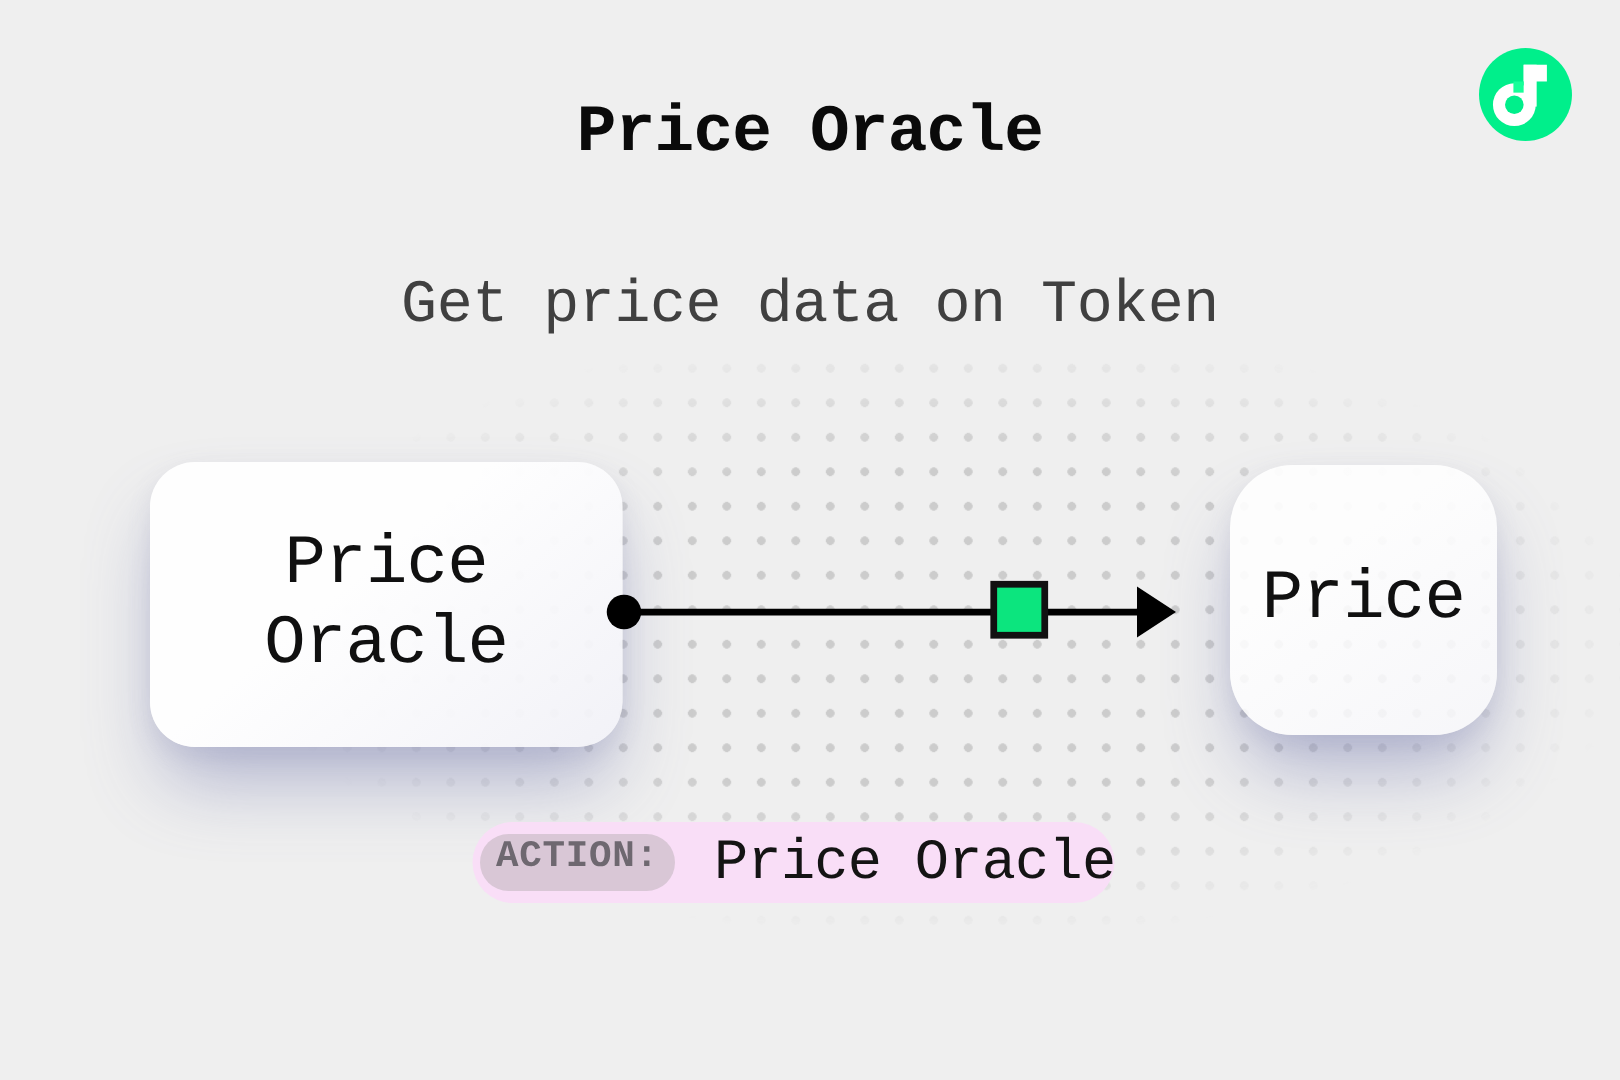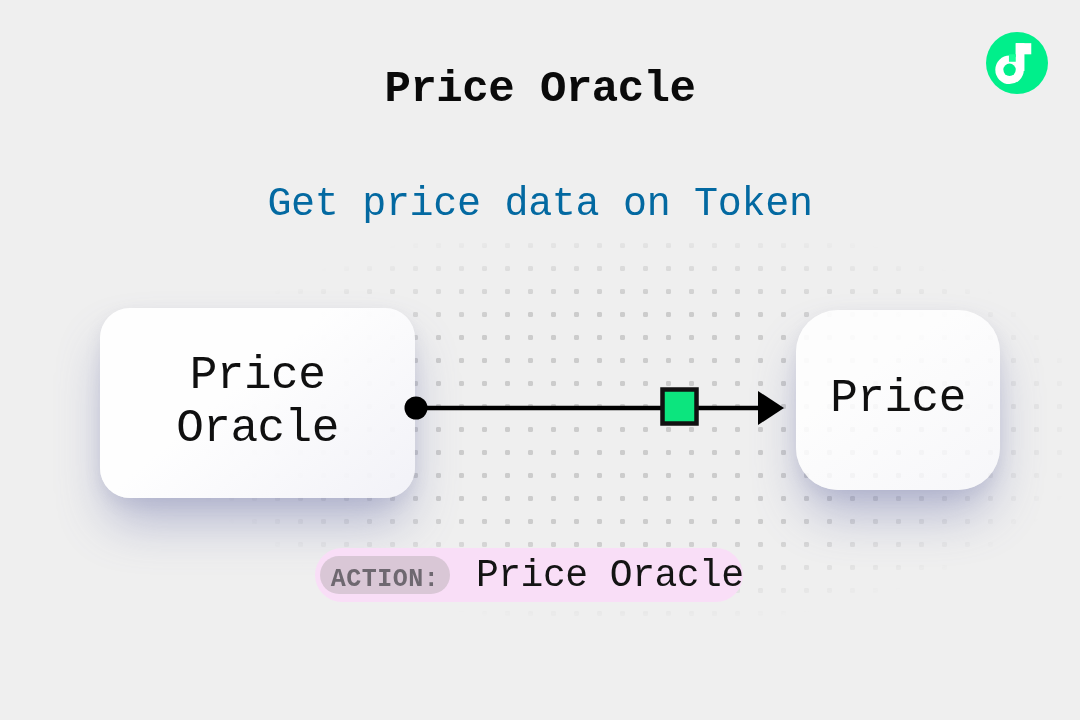--- a/index.html
+++ b/index.html
@@ -17,48 +17,48 @@
     -webkit-mask-image:radial-gradient(ellipse 58% 55% at 53% 42%,#000 48%,transparent 84%);
     mask-image:radial-gradient(ellipse 58% 55% at 53% 42%,#000 48%,transparent 84%);
     pointer-events:none;
   }
   .page-title{
     position:absolute;top:64px;left:0;width:1080px;text-align:center;
     font-size:44px;font-weight:700;letter-spacing:-0.5px;color:#0a0a0a;
   }
   .page-subtitle{
     position:absolute;top:182px;left:0;width:1080px;text-align:center;
-    font-size:40px;font-weight:400;letter-spacing:-0.3px;color:#0369a1;
+    font-size:40px;font-weight:400;letter-spacing:-0.3px;color:#404040;
   }
   .logo{position:absolute;top:32px;left:986px;width:62px;height:62px;}
   .node{
     position:absolute;display:flex;align-items:center;justify-content:center;
     box-shadow:0 30px 50px -8px rgba(104,110,168,0.45),0 6px 16px rgba(115,118,160,0.12);
   }
   .node-source{
     left:100px;top:308px;width:315px;height:190px;border-radius:30px;
     background:linear-gradient(320deg,rgba(242,242,248,0.92) 0%,rgba(255,255,255,0.97) 60%);
   }
   .node-target{
-    left:796px;top:310px;width:204px;height:180px;border-radius:42px;
+    left:820px;top:310px;width:178px;height:180px;border-radius:42px;
     background:linear-gradient(145deg,rgba(255,255,255,0.9) 30%,rgba(249,249,253,0.72) 100%);
   }
   .node-label{
     font-size:46px;font-weight:400;color:#101010;text-align:center;
     line-height:1.16;letter-spacing:-0.5px;
   }
   .node-source .node-label{max-width:190px;}
   .arrow-svg{position:absolute;left:405px;top:386px;width:385px;height:44px;overflow:visible;}
   .action-badge{
     position:absolute;left:315px;top:548px;width:428px;height:54px;border-radius:27px;
     background:#f9def7;display:flex;align-items:center;
   }
   .action-pill{
     margin-left:5px;width:130px;height:38px;border-radius:19px;background:#d9c7d6;
-    display:flex;align-items:flex-end;justify-content:center;flex:0 0 auto;
+    display:flex;align-items:flex-start;justify-content:center;flex:0 0 auto;
   }
   .action-pill-text{
     font-size:25px;font-weight:700;color:#6e6870;letter-spacing:0.5px;
   }
   .action-value{
     margin-left:26px;font-size:38px;font-weight:400;color:#141414;letter-spacing:-0.5px;
     white-space:nowrap;
   }
 </style>
 </head>

